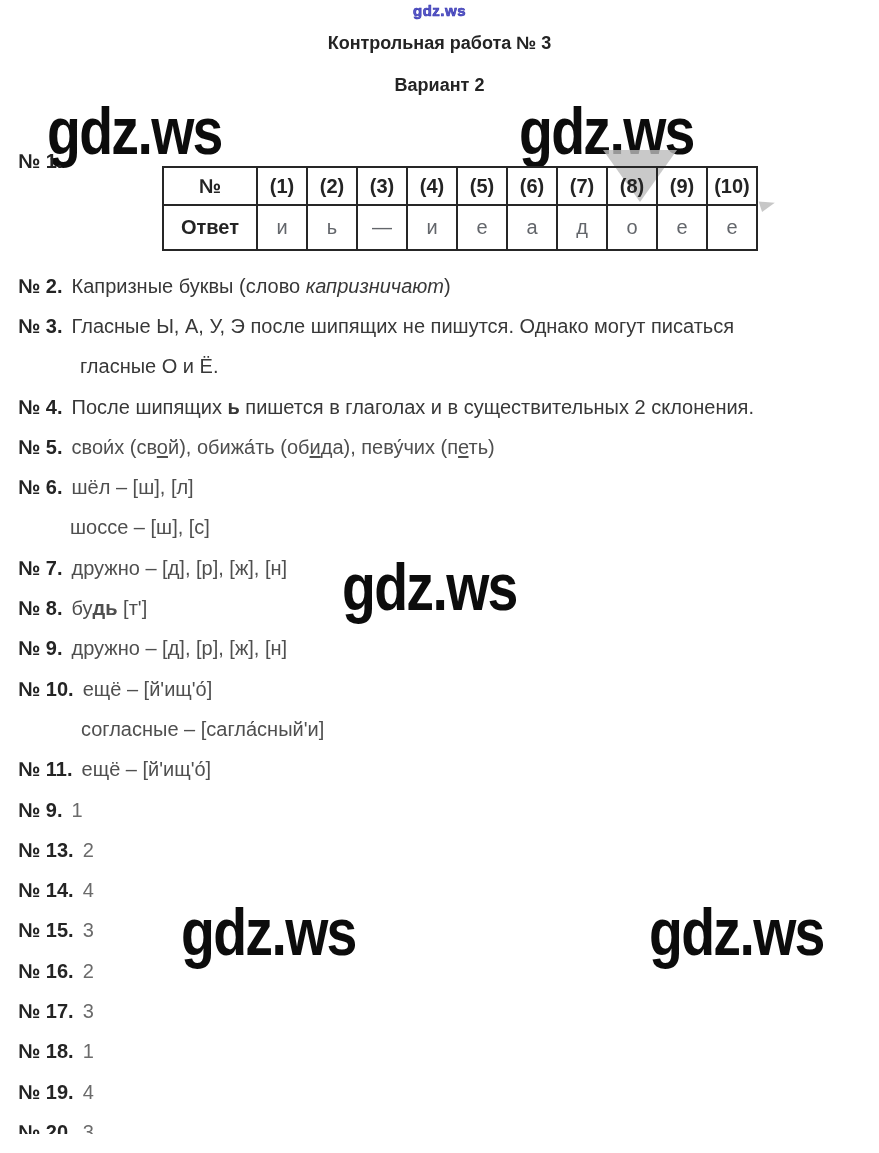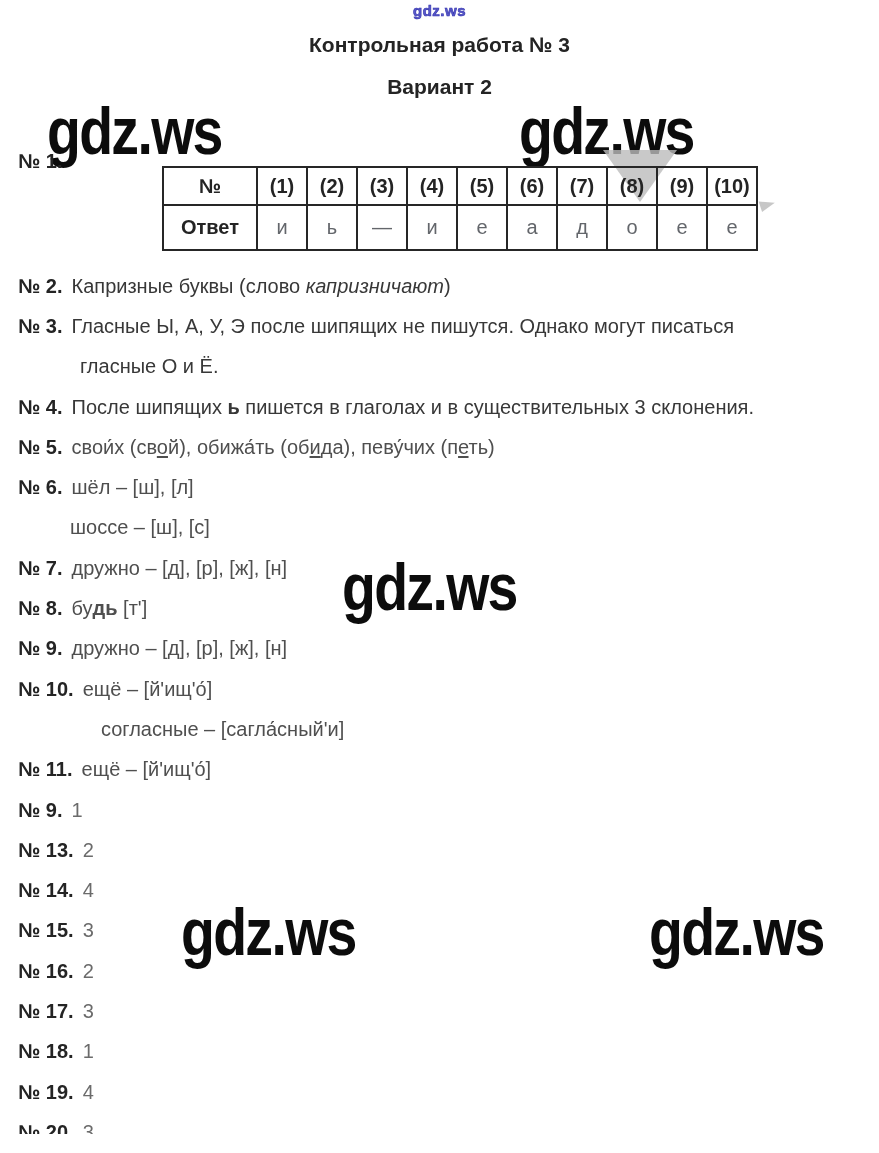--- a/index.html
+++ b/index.html
@@ -9,21 +9,21 @@
   }
   
   .wm-small{
     position:absolute;top:2px;left:0;width:100%;text-align:center;
     font-size:15px;font-weight:700;color:#5a5ac8;
     -webkit-text-stroke:0.6px #2f2fae;letter-spacing:0.5px;
   }
   
   .title{
     position:absolute;left:0;width:100%;text-align:center;
-    font-weight:700;color:#242424;font-size:21px;
+    font-weight:700;color:#242424;font-size:18px;
   }
   #title-main{top:33px;}
   #title-variant{top:75px;text-align:center;}
   
   .wm-big{
     position:absolute;font-size:66px;font-weight:600;color:#0c0c0c;
     letter-spacing:-2px;line-height:1;white-space:nowrap;
     transform:scaleX(.84);transform-origin:left top;
   }
   #wm1{left:47px;top:98px;}
@@ -64,21 +64,21 @@
   .line{
     height:40.3px;display:flex;align-items:center;
     padding-left:18px;font-size:20px;white-space:pre-wrap;
   }
   .line .num{font-weight:700;color:#242424;margin-right:9px;white-space:pre;}
   .c-dark{color:#383838;}
   .c-mid{color:#4f4f4f;}
   .c-ans{color:#6b6b6b;}
   .sub68{padding-left:80px;}
   .sub70{padding-left:70px;}
-  .sub81{padding-left:81px;margin-left:20px;}
+  .sub81{padding-left:81px;}
   .italic{font-style:italic;}
   .bold{font-weight:700;}
   .under{text-decoration:underline;text-underline-offset:2px;}
 </style>
 </head>
 <body>
 
 <div class="page">
 
   <div class="wm-small">gdz.ws</div>
@@ -125,21 +125,21 @@
         <td>е</td>
         <td>е</td>
       </tr>
     </tbody>
   </table>
 
   <div class="lines">
     <div class="line"><span class="num">№ 2.</span><span class="content c-dark"><span>Капризные буквы (слово </span><span class="italic">капризничают</span><span>)</span></span></div>
     <div class="line"><span class="num">№ 3.</span><span class="content c-dark"><span>Гласные Ы, А, У, Э после шипящих не пишутся. Однако могут писаться</span></span></div>
     <div class="line sub68"><span class="content c-dark"><span>гласные О и Ё.</span></span></div>
-    <div class="line"><span class="num">№ 4.</span><span class="content c-dark"><span>После шипящих </span><span class="bold">ь</span><span> пишется в глаголах и в существительных 3 склонения.</span></span></div>
+    <div class="line"><span class="num">№ 4.</span><span class="content c-dark"><span>После шипящих </span><span class="bold">ь</span><span> пишется в глаголах и в существительных 2 склонения.</span></span></div>
     <div class="line"><span class="num">№ 5.</span><span class="content c-mid"><span>свои́х (св</span><span class="under">о</span><span>й), обижа́ть (об</span><span class="under">и</span><span>да), певу́чих (п</span><span class="under">е</span><span>ть)</span></span></div>
     <div class="line"><span class="num">№ 6.</span><span class="content c-mid"><span>шёл – [ш], [л]</span></span></div>
     <div class="line sub70"><span class="content c-mid"><span>шоссе – [ш], [с]</span></span></div>
     <div class="line"><span class="num">№ 7.</span><span class="content c-mid"><span>дружно – [д], [р], [ж], [н]</span></span></div>
     <div class="line"><span class="num">№ 8.</span><span class="content c-mid"><span>бу</span><span class="bold">дь</span><span> [т']</span></span></div>
     <div class="line"><span class="num">№ 9.</span><span class="content c-mid"><span>дружно – [д], [р], [ж], [н]</span></span></div>
     <div class="line"><span class="num">№ 10.</span><span class="content c-mid"><span>ещё – [й'ищ'о́]</span></span></div>
     <div class="line sub81"><span class="content c-mid"><span>согласные – [сагла́сный'и]</span></span></div>
     <div class="line"><span class="num">№ 11.</span><span class="content c-mid"><span>ещё – [й'ищ'о́]</span></span></div>
     <div class="line"><span class="num">№ 9.</span><span class="content c-ans"><span>1</span></span></div>

